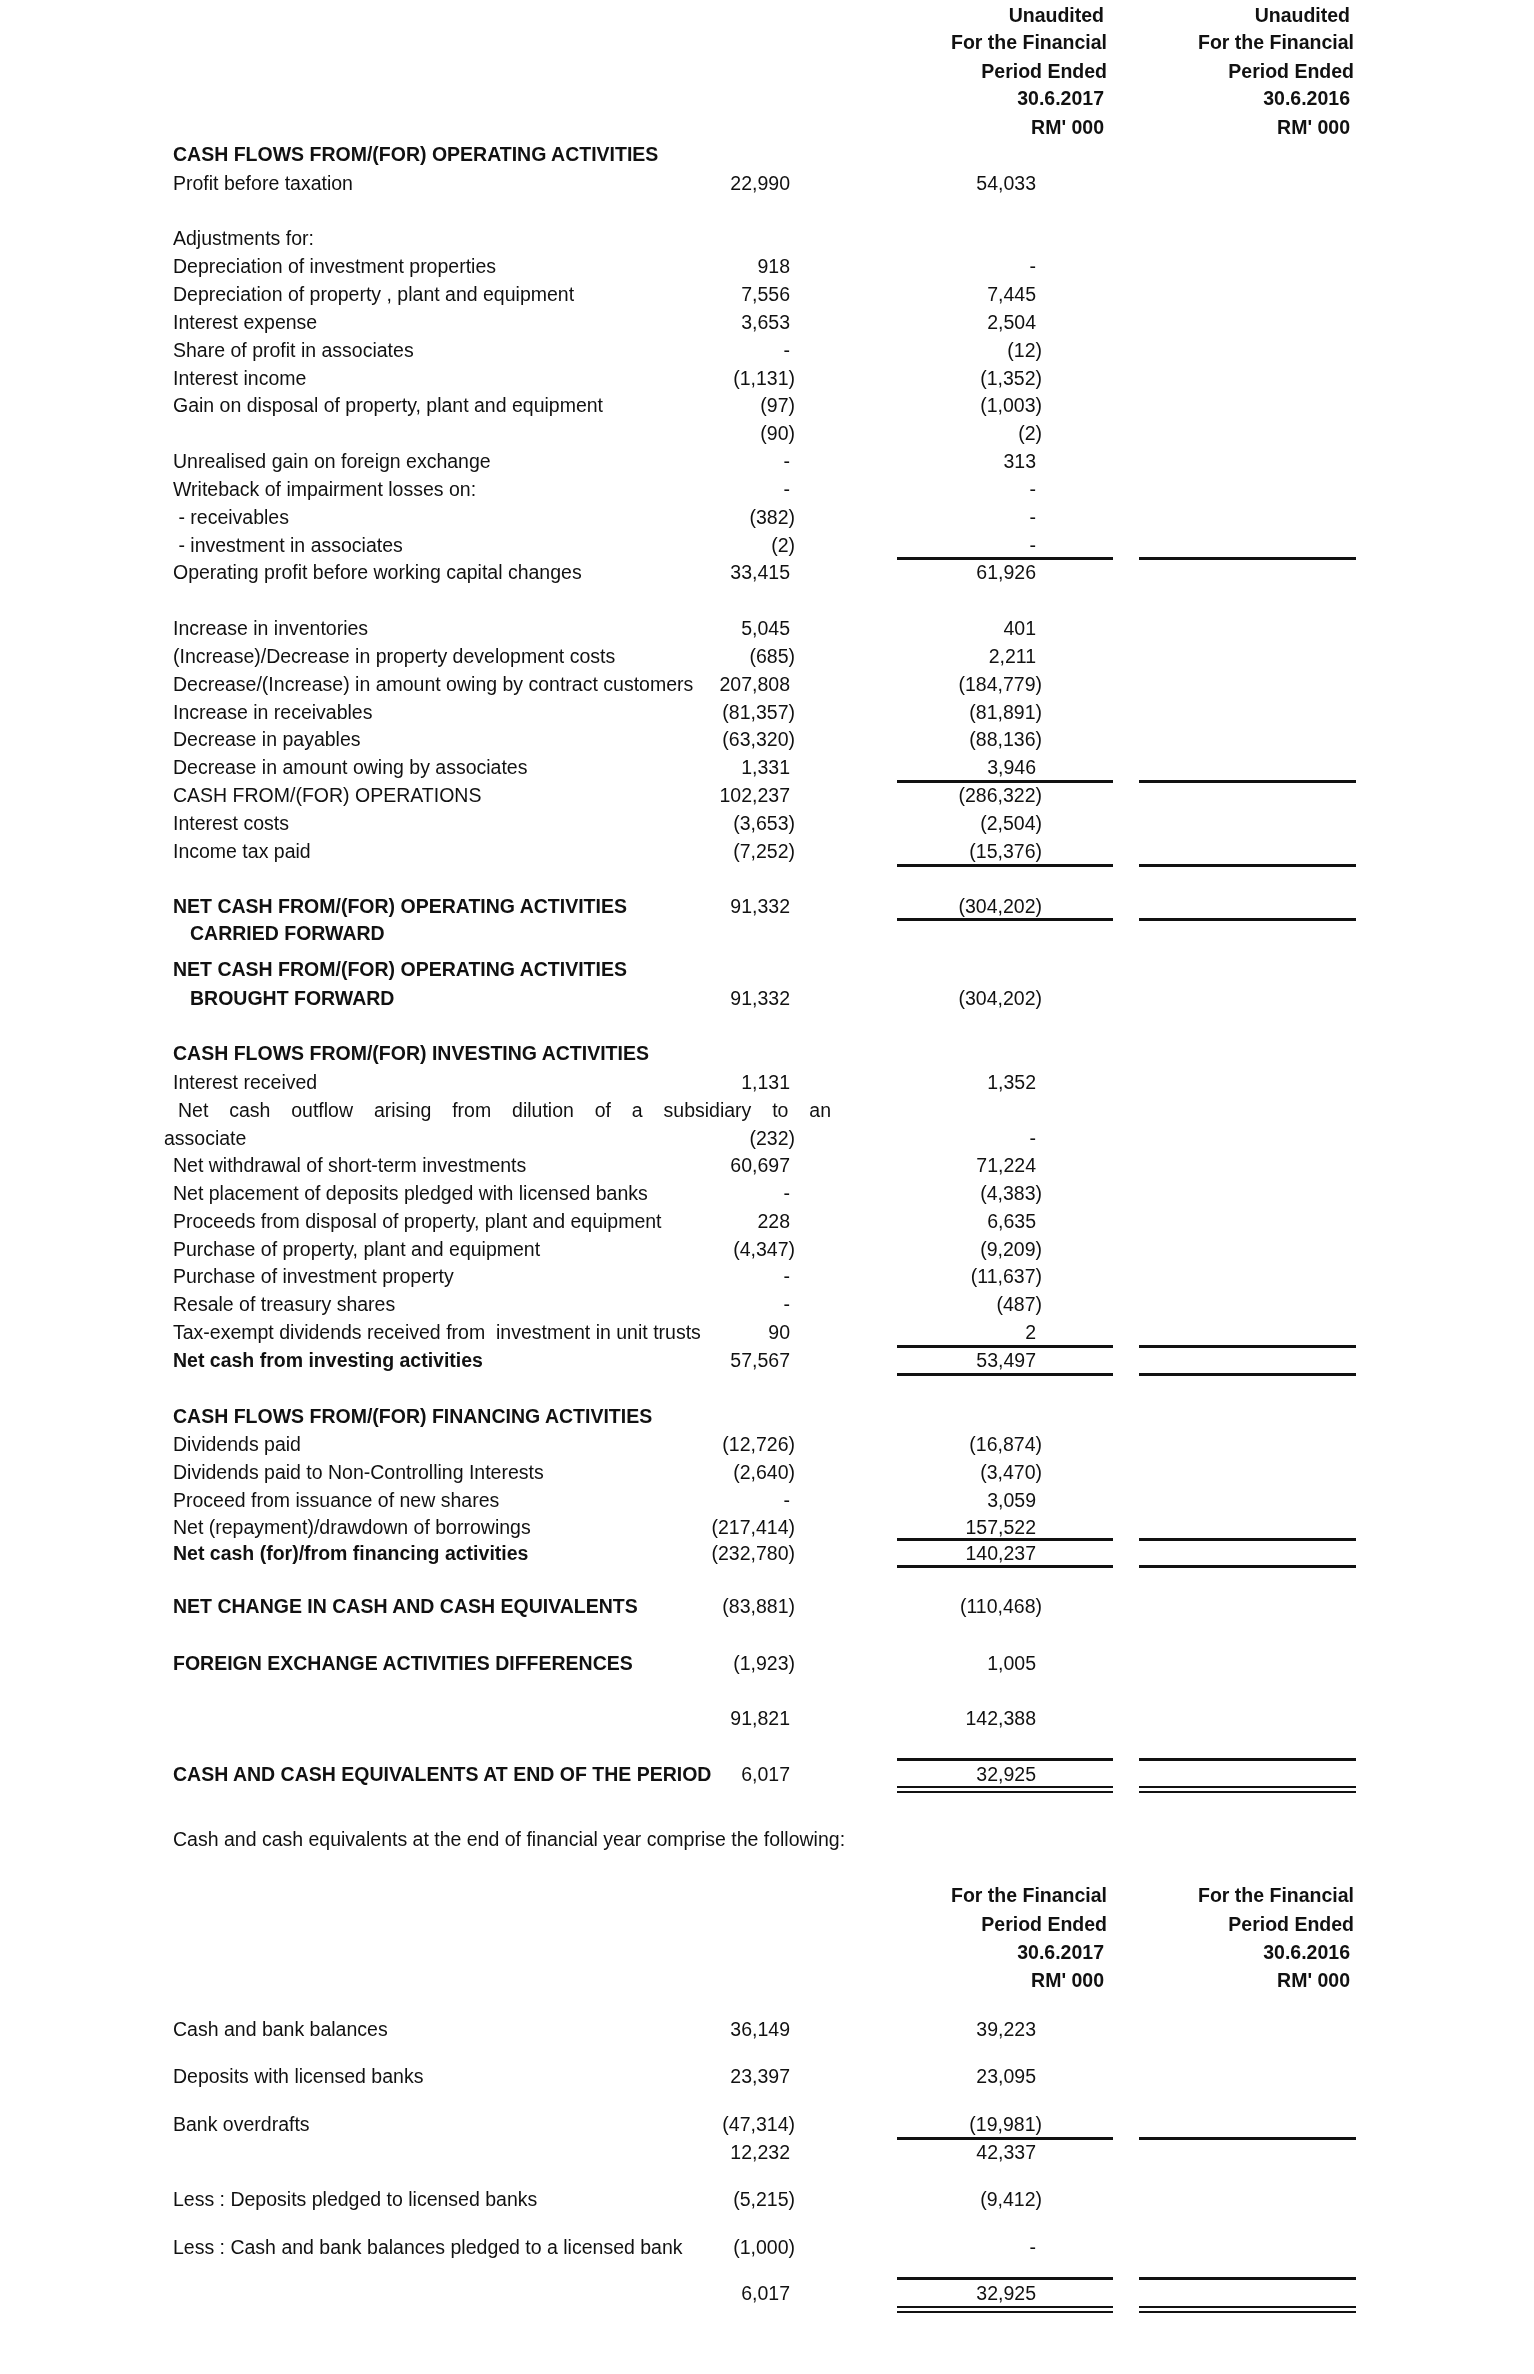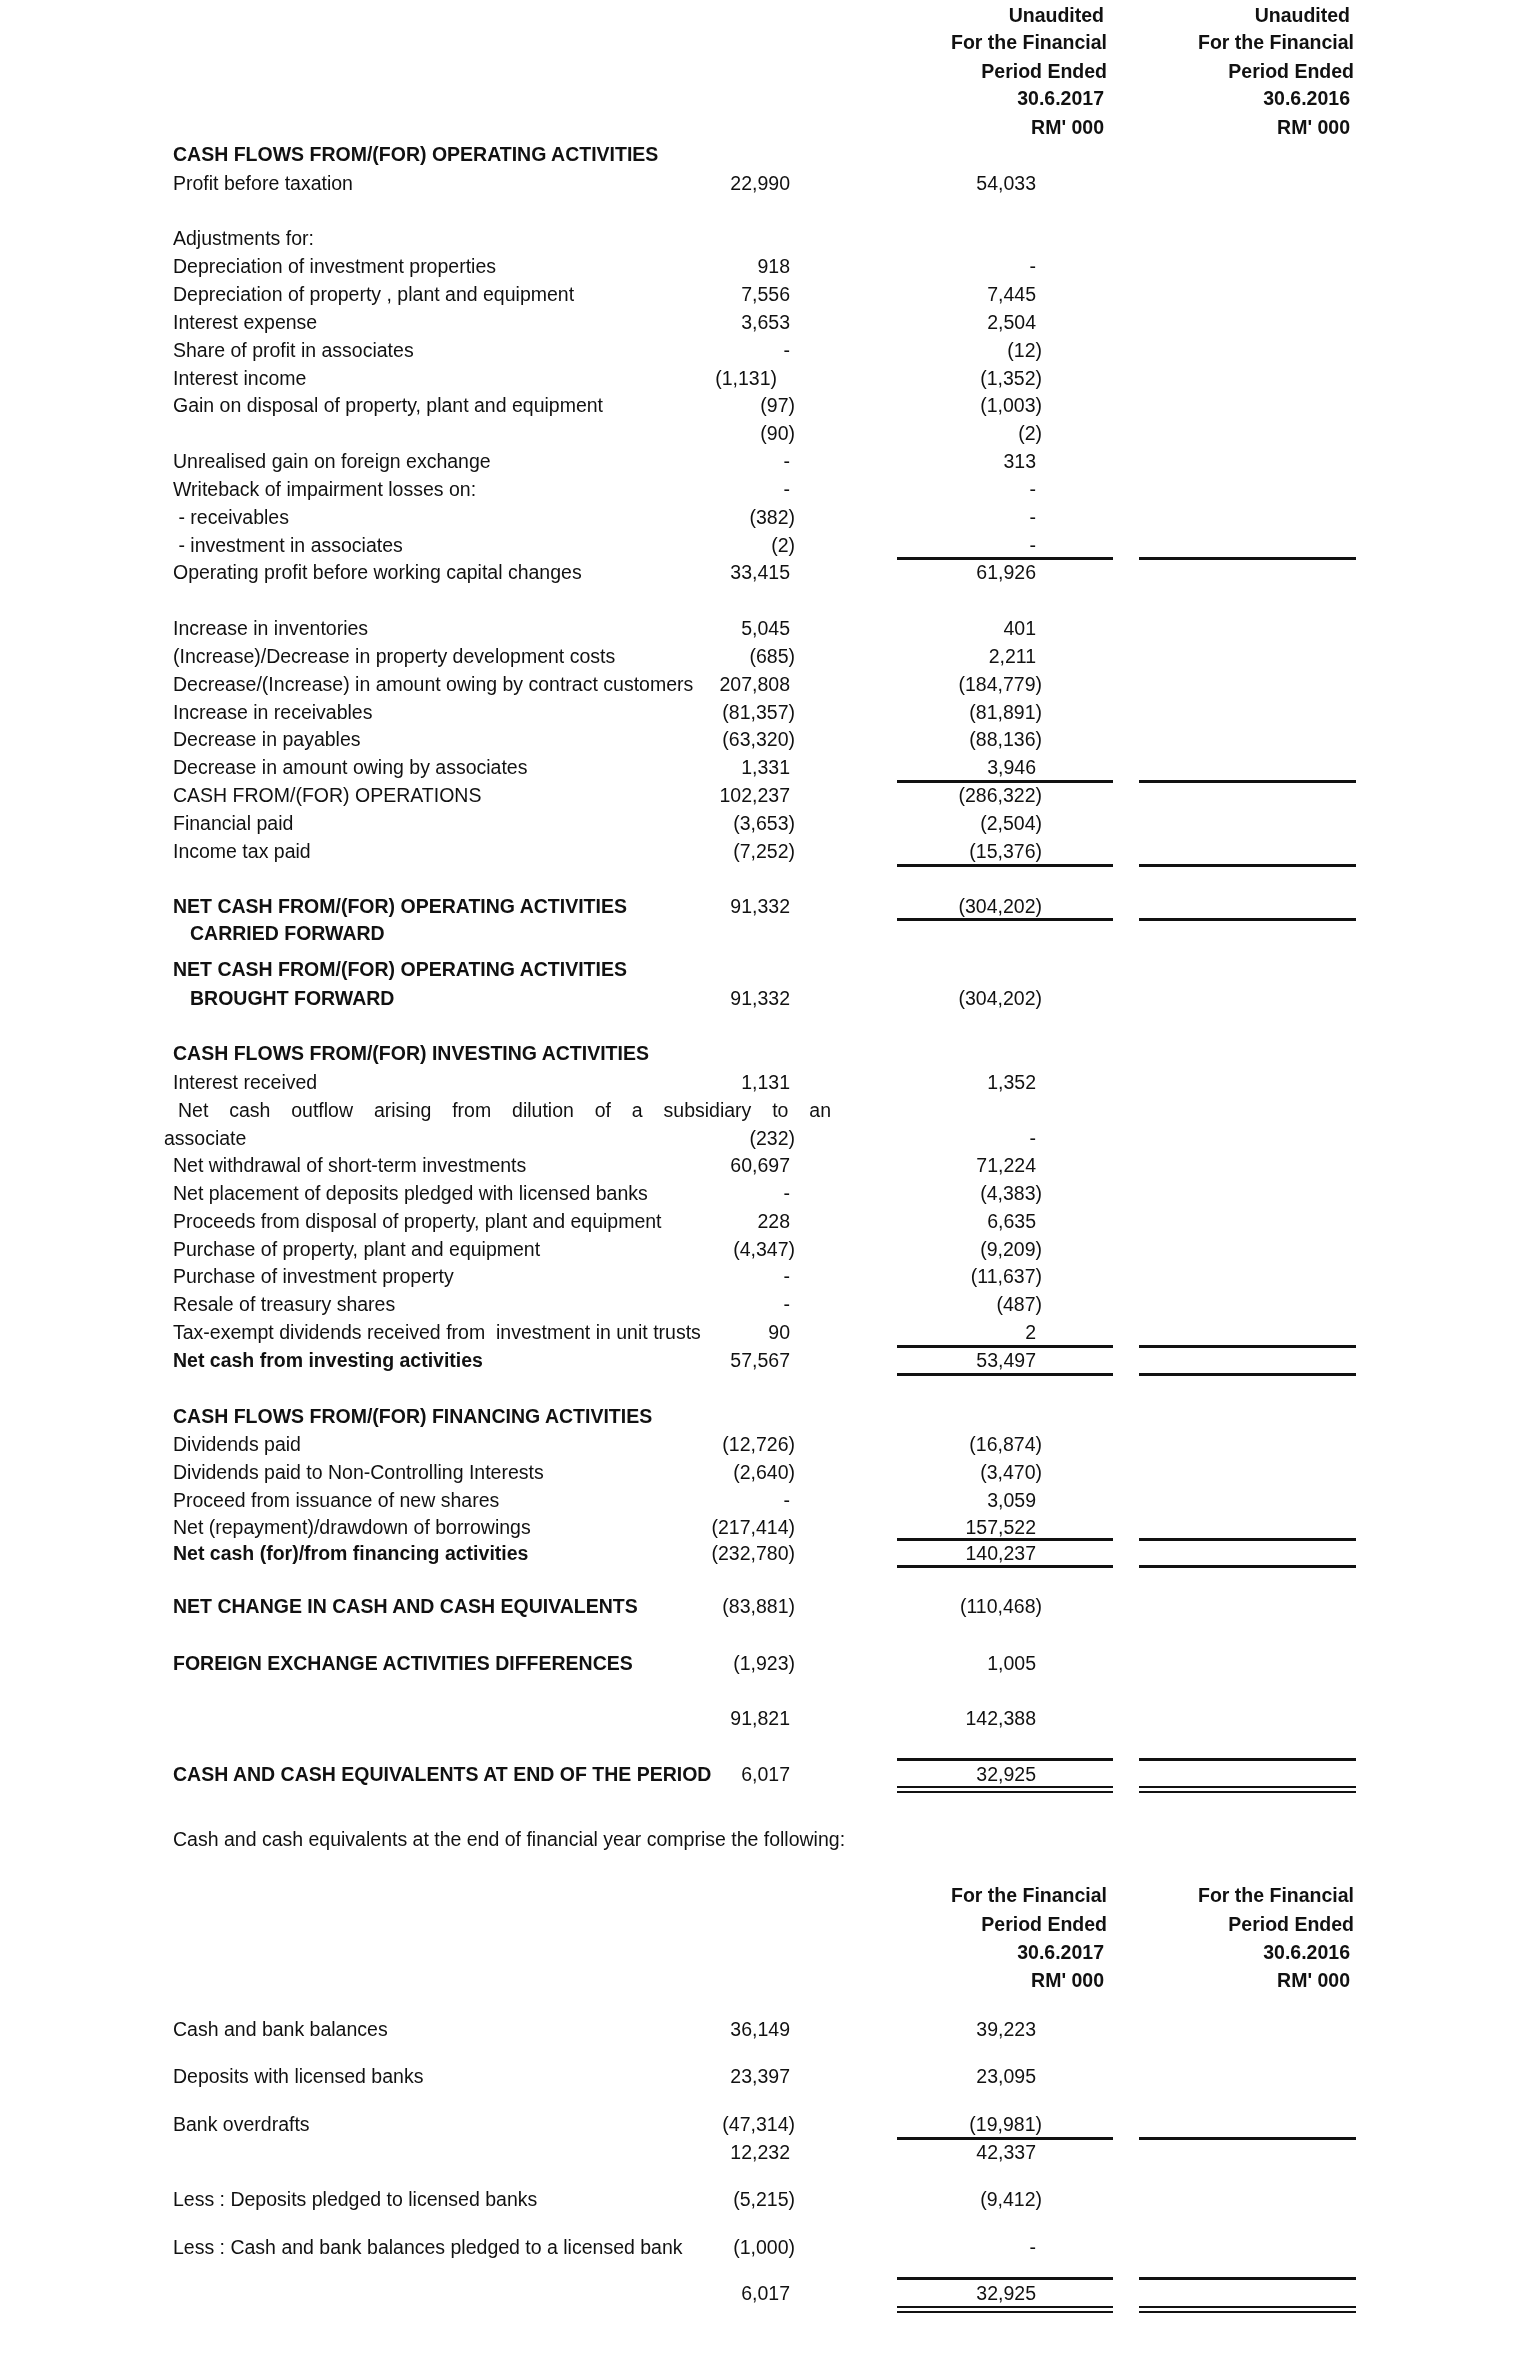--- a/index.html
+++ b/index.html
@@ -69,21 +69,21 @@
   <span class="v1">3,653</span>
   <span class="v2">2,504</span>
 </div>
 <div class="row" style="top:336px">
   <span class="lbl">Share of profit in associates</span>
   <span class="v1">-</span>
   <span class="v2" style="right:178px">(12)</span>
 </div>
 <div class="row" style="top:364px">
   <span class="lbl">Interest income</span>
-  <span class="v1" style="right:443px">(1,131)</span>
+  <span class="v1" style="right:425px">(1,131)</span>
   <span class="v2" style="right:178px">(1,352)</span>
 </div>
 <div class="row" style="top:391px">
   <span class="lbl">Gain on disposal of property, plant and equipment</span>
   <span class="v1" style="right:425px">(97)</span>
   <span class="v2" style="right:178px">(1,003)</span>
 </div>
 <div class="row" style="top:419px">
   <span class="v1" style="right:425px">(90)</span>
   <span class="v2" style="right:178px">(2)</span>
@@ -147,21 +147,21 @@
   <span class="v2">3,946</span>
 </div>
 <div class="line c1" style="top:780px"></div>
 <div class="line c2" style="top:780px"></div>
 <div class="row" style="top:781px">
   <span class="lbl">CASH FROM/(FOR) OPERATIONS</span>
   <span class="v1">102,237</span>
   <span class="v2" style="right:178px">(286,322)</span>
 </div>
 <div class="row" style="top:809px">
-  <span class="lbl">Financial paid</span>
+  <span class="lbl">Interest costs</span>
   <span class="v1" style="right:425px">(3,653)</span>
   <span class="v2" style="right:178px">(2,504)</span>
 </div>
 <div class="row" style="top:837px">
   <span class="lbl">Income tax paid</span>
   <span class="v1" style="right:425px">(7,252)</span>
   <span class="v2" style="right:178px">(15,376)</span>
 </div>
 <div class="line c1" style="top:864px"></div>
 <div class="line c2" style="top:864px"></div>

